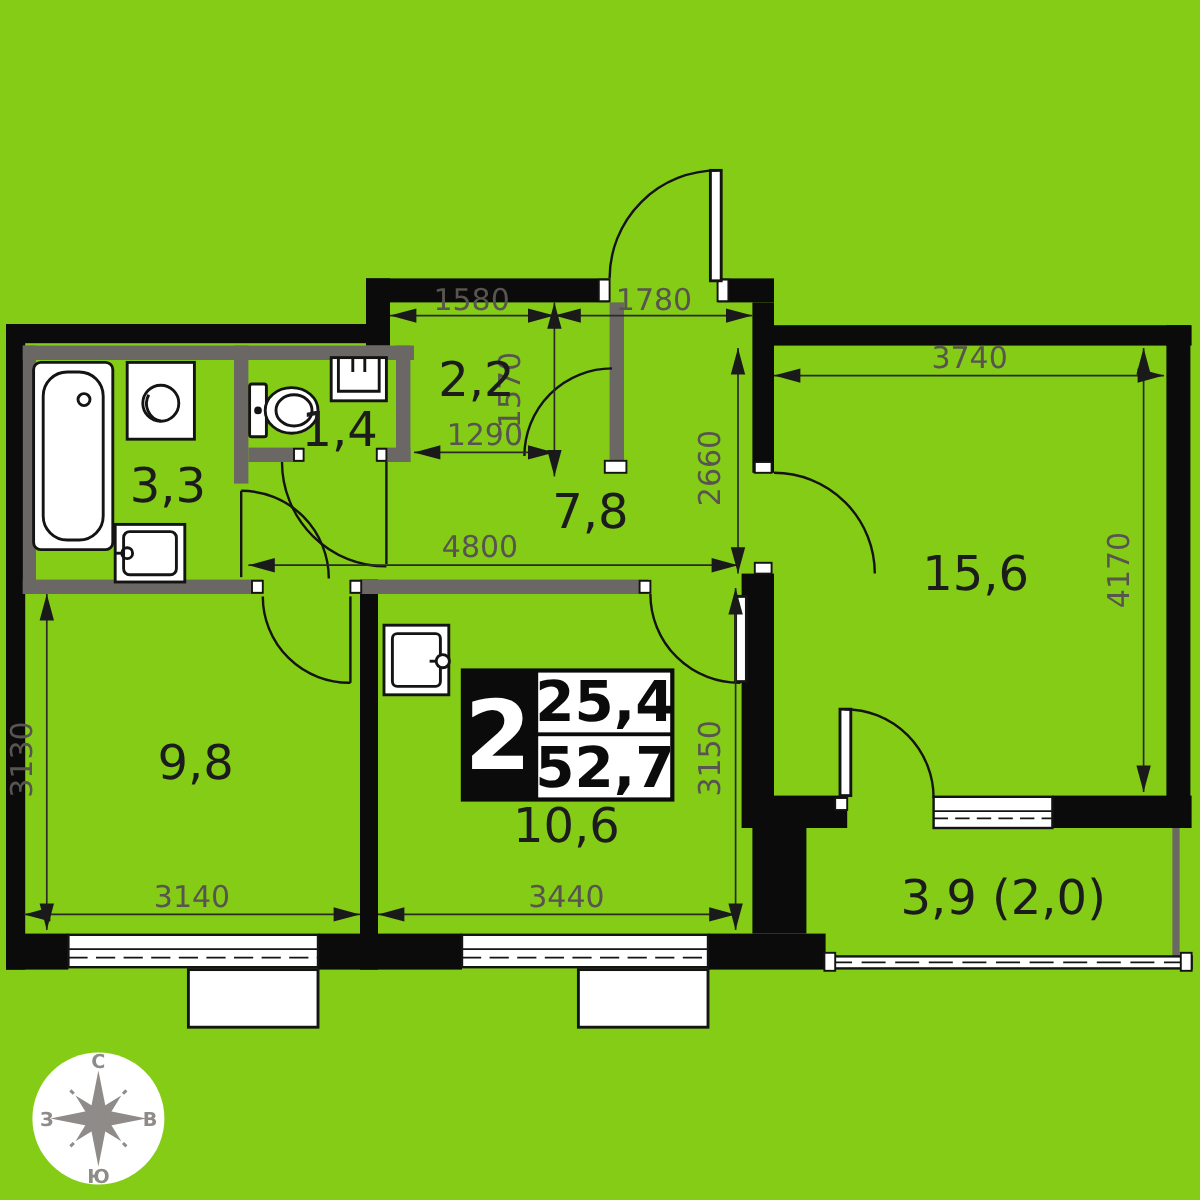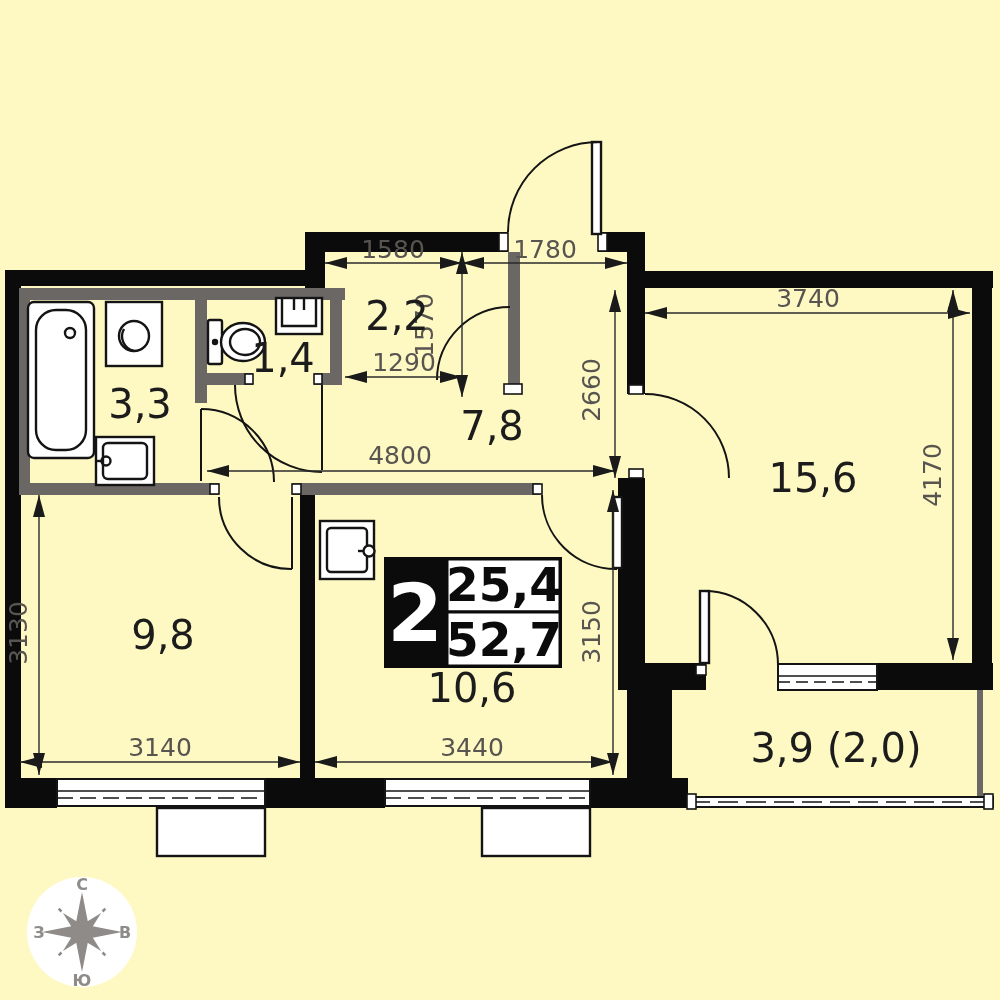--- a/index.html
+++ b/index.html
@@ -1,16 +1,16 @@
 <!DOCTYPE html>
 <html><head>
 <meta charset="utf-8">
 <style>
   html,body{margin:0;padding:0;background:#fff;}
-  .stage{width:1000px;height:1000px;position:relative;background:#fef9c3;}
+  .stage{width:1000px;height:1000px;position:relative;background:#84cc16;}
   svg{display:block;}
   .rlabel{font:400 40px "DejaVu Sans",sans-serif;fill:#1c1c1c;}
   .dlabel{font:400 25px "DejaVu Sans",sans-serif;fill:#585450;}
   .badge-big{font:700 80px "DejaVu Sans",sans-serif;fill:#ffffff;}
   .badge-num{font:700 47px "DejaVu Sans",sans-serif;fill:#0b0b0b;}
   .clabel{font:700 16px "DejaVu Sans",sans-serif;fill:#8e8b88;}
   .wall{fill:#0b0b0b;}
   .gwall{fill:#6b6764;}
   .fx{fill:none;stroke:#141414;stroke-width:2.4;}
   .fxw{fill:#ffffff;stroke:#141414;stroke-width:2.4;}

